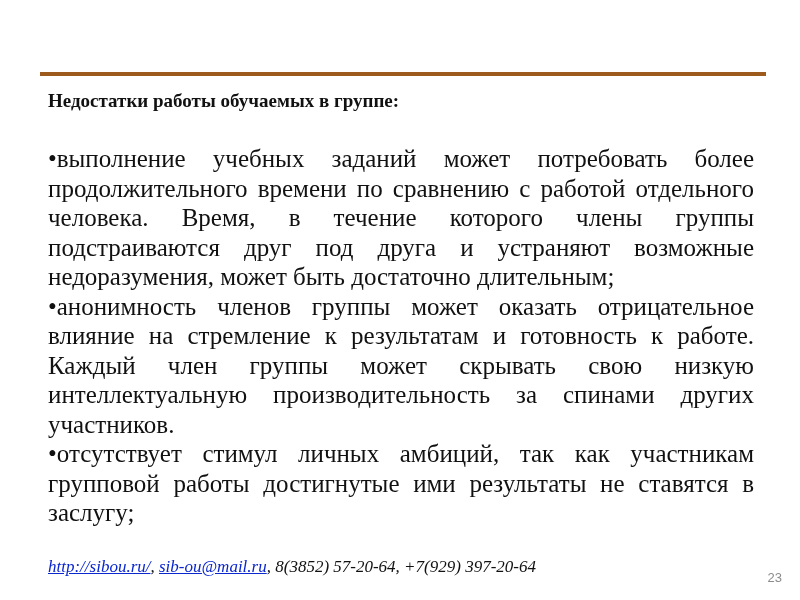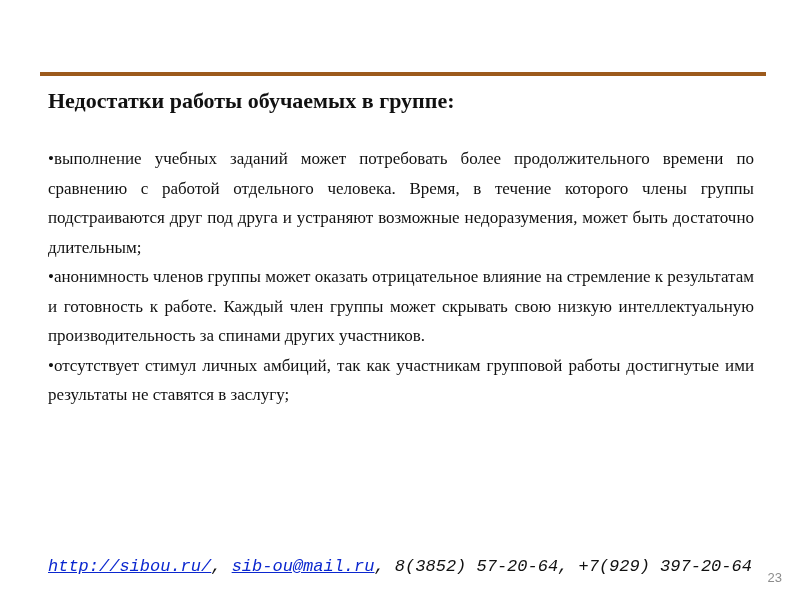--- a/index.html
+++ b/index.html
@@ -20,42 +20,42 @@
       left: 40px;
       top: 72px;
       width: 726px;
       height: 4px;
       background: #9c5a1c;
     }
     .title {
       position: absolute;
       left: 48px;
       top: 90px;
-      font-size: 22px;
+      font-size: 19px;
       font-weight: bold;
       line-height: 22px;
       white-space: nowrap;
     }
     .body-text {
       position: absolute;
       left: 48px;
       top: 144px;
       width: 706px;
-      font-size: 17px;
+      font-size: 25px;
       line-height: 29.5px;
       text-align: justify;
     }
     .body-text p {
       margin: 0;
     }
     .footer {
       position: absolute;
       left: 48px;
       top: 556px;
-      font-family: Liberation Mono, monospace;
+      font-family: Liberation Serif, serif;
       font-style: italic;
       font-size: 17px;
       line-height: 22px;
       white-space: nowrap;
       color: #111111;
     }
     .footer a {
       color: #0b27cf;
       text-decoration: underline;
     }

